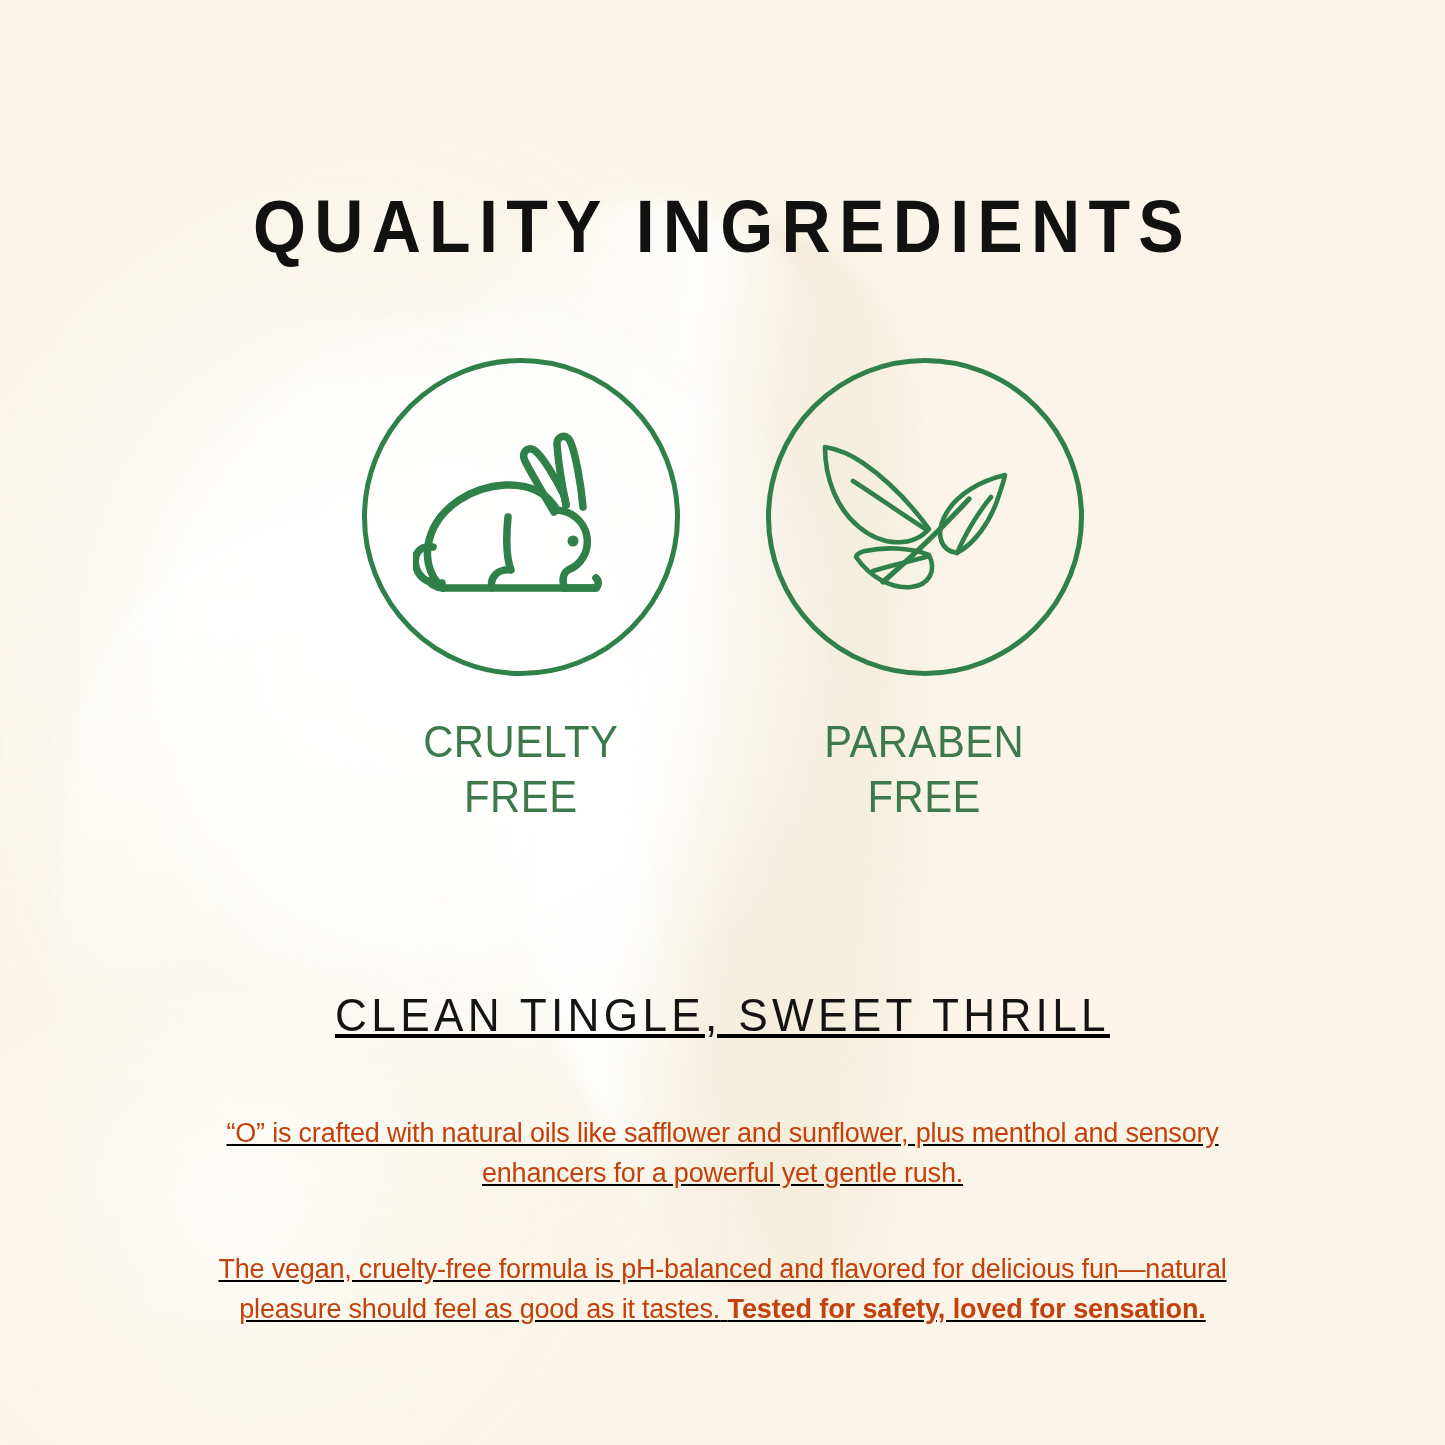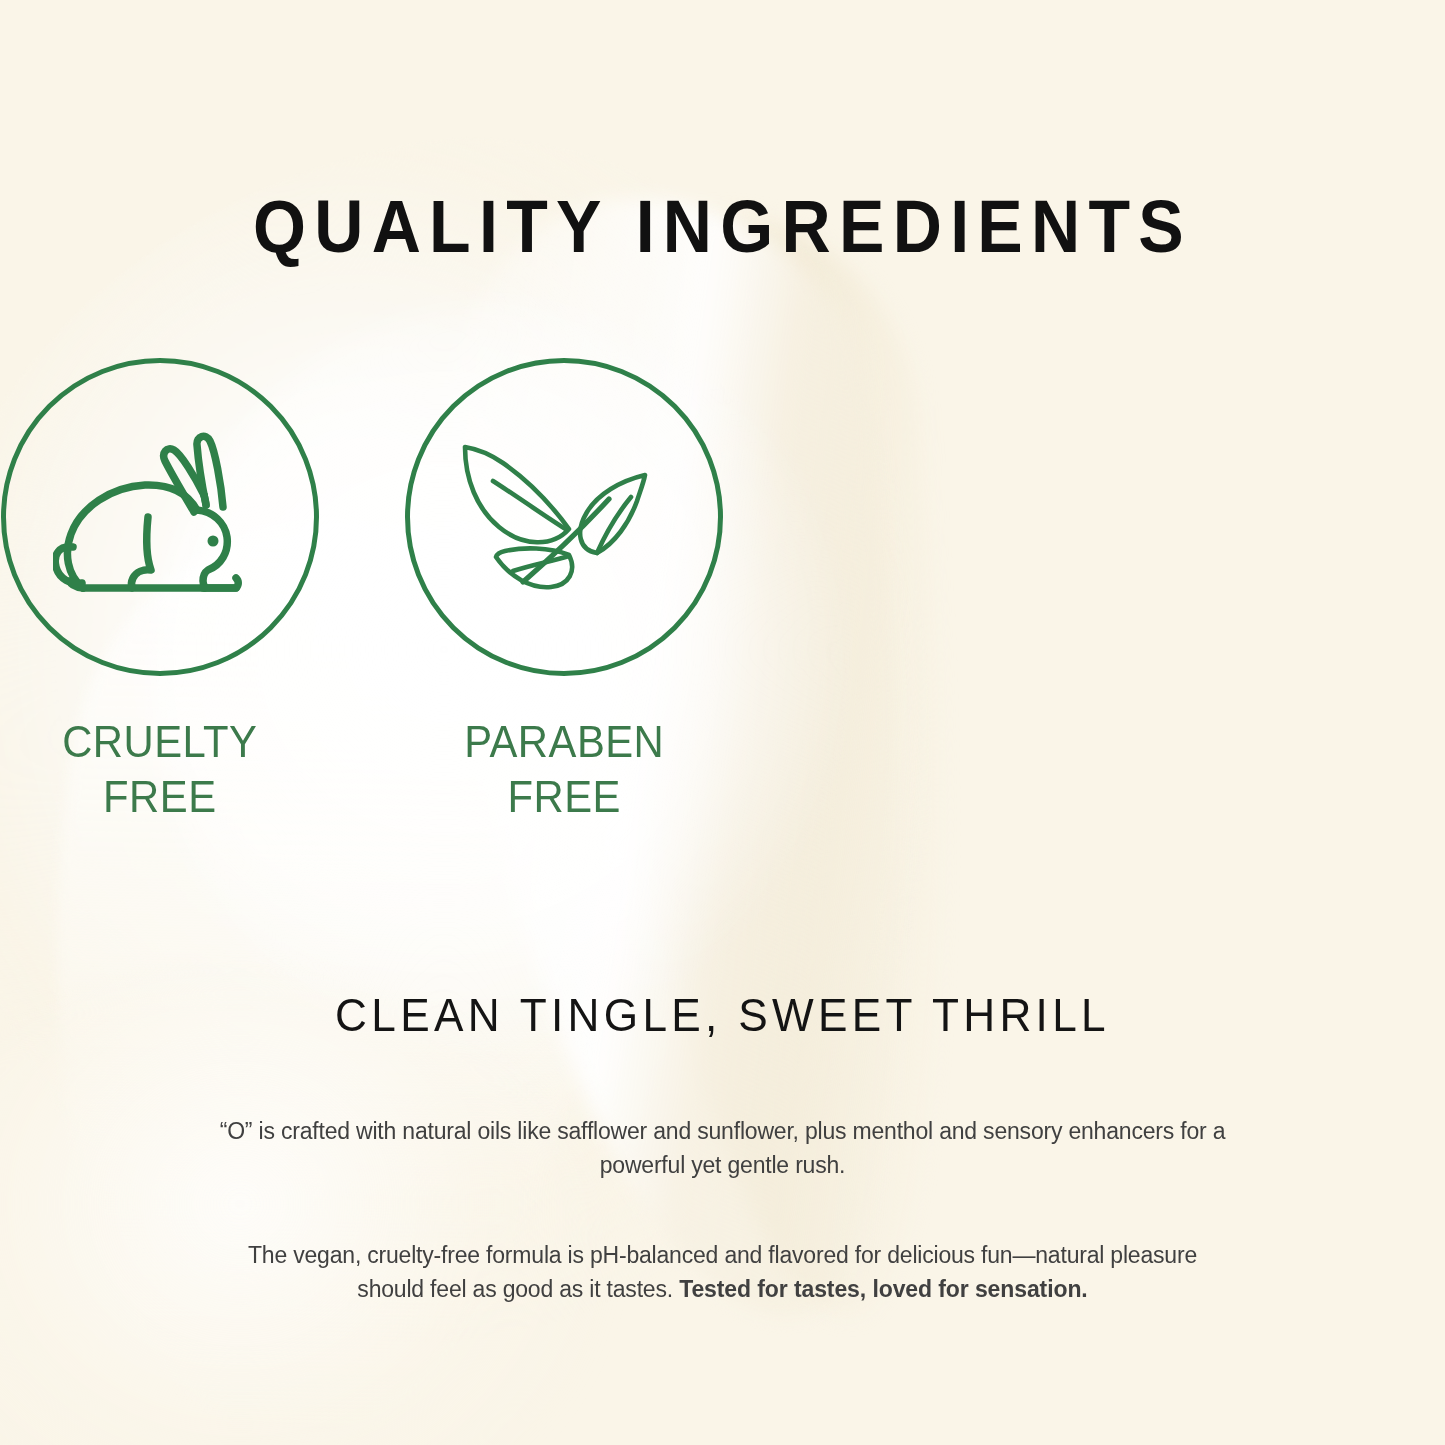--- a/index.html
+++ b/index.html
@@ -144,20 +144,21 @@
     white-space: nowrap;
   }
 
   
   .badges {
     position: absolute;
     top: 358px;
     left: 0;
     width: 100%;
     display: flex;
+    justify-content: center;
     gap: 84px;
   }
 
   .badge {
     width: 320px;
     display: flex;
     flex-direction: column;
     align-items: center;
   }
 
@@ -192,40 +193,41 @@
 
   .badge.single .badge-label { margin-top: 62px; }
 
   
   .copy {
     position: absolute;
     top: 950px;
     left: 0;
     width: 100%;
     text-align: center;
+    text-decoration: underline;
   }
 
   .subheading {
     font-family: "Liberation Sans Narrow", "Liberation Sans", sans-serif;
     font-size: 46px;
     font-weight: 500;
     letter-spacing: 4.5px;
     color: #141414;
     transform: scaleX(0.96);
     white-space: nowrap;
   }
 
   .paragraph {
     margin: 8px auto;
     width: 1010px;
     font-family: "Liberation Sans", sans-serif;
-    font-size: 23px;
+    font-size: 27px;
     font-weight: 300;
     line-height: 1.48;
-    color: #404040;
+    color: #c2410c;
     letter-spacing: -0.2px;
   }
 
   .para-1 { margin-top: 72px; }
   .para-2 { margin-top: 56px; }
 
   .closing-line {
     font-weight: 700;
     letter-spacing: -0.1px;
   }
@@ -315,18 +317,18 @@
 
     </div>
 
     <div class="copy">
       <h2 class="subheading">CLEAN TINGLE, SWEET THRILL</h2>
 
       <p class="paragraph para-1">“O” is crafted with natural oils like safflower and sunflower, plus menthol and sensory enhancers for a powerful yet gentle rush.</p>
 
       <p class="paragraph para-2">
         <span>The vegan, cruelty-free formula is pH-balanced and flavored for delicious fun—natural pleasure should feel as good as it tastes.</span>
-        <span class="closing-line">Tested for tastes, loved for sensation.</span>
+        <span class="closing-line">Tested for safety, loved for sensation.</span>
       </p>
     </div>
 
   </div>
 </div>
 
 </body></html>

